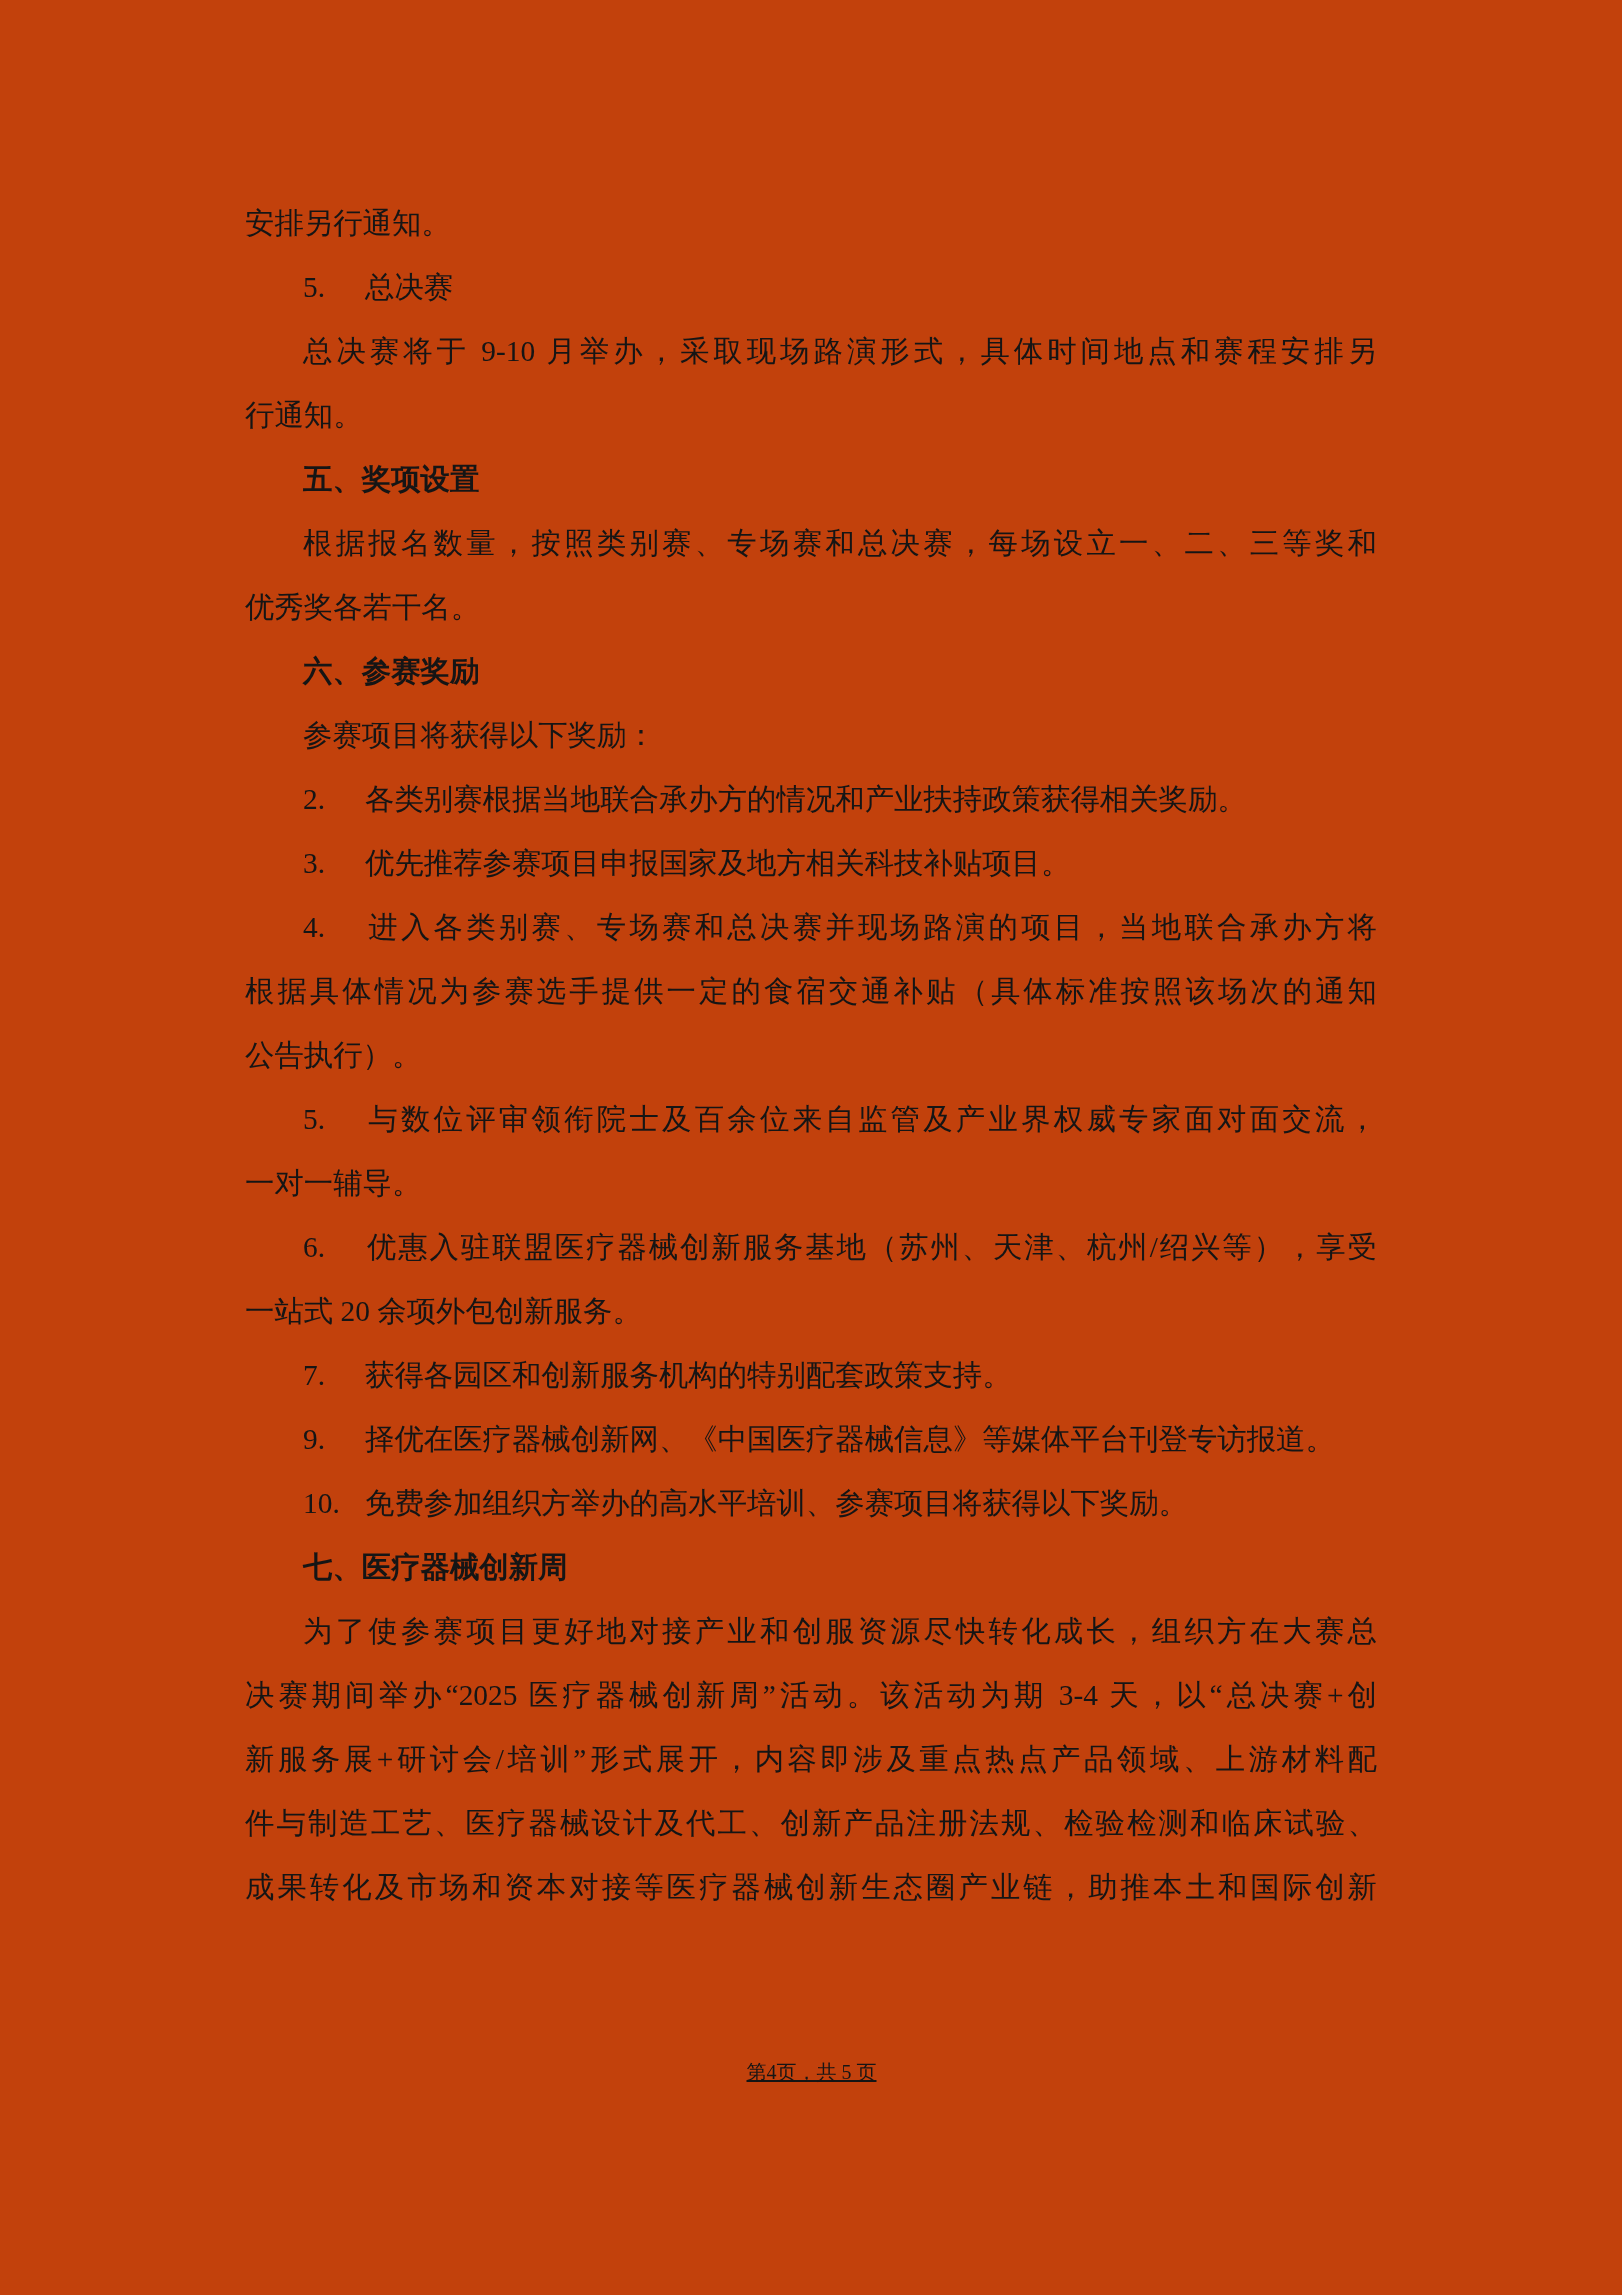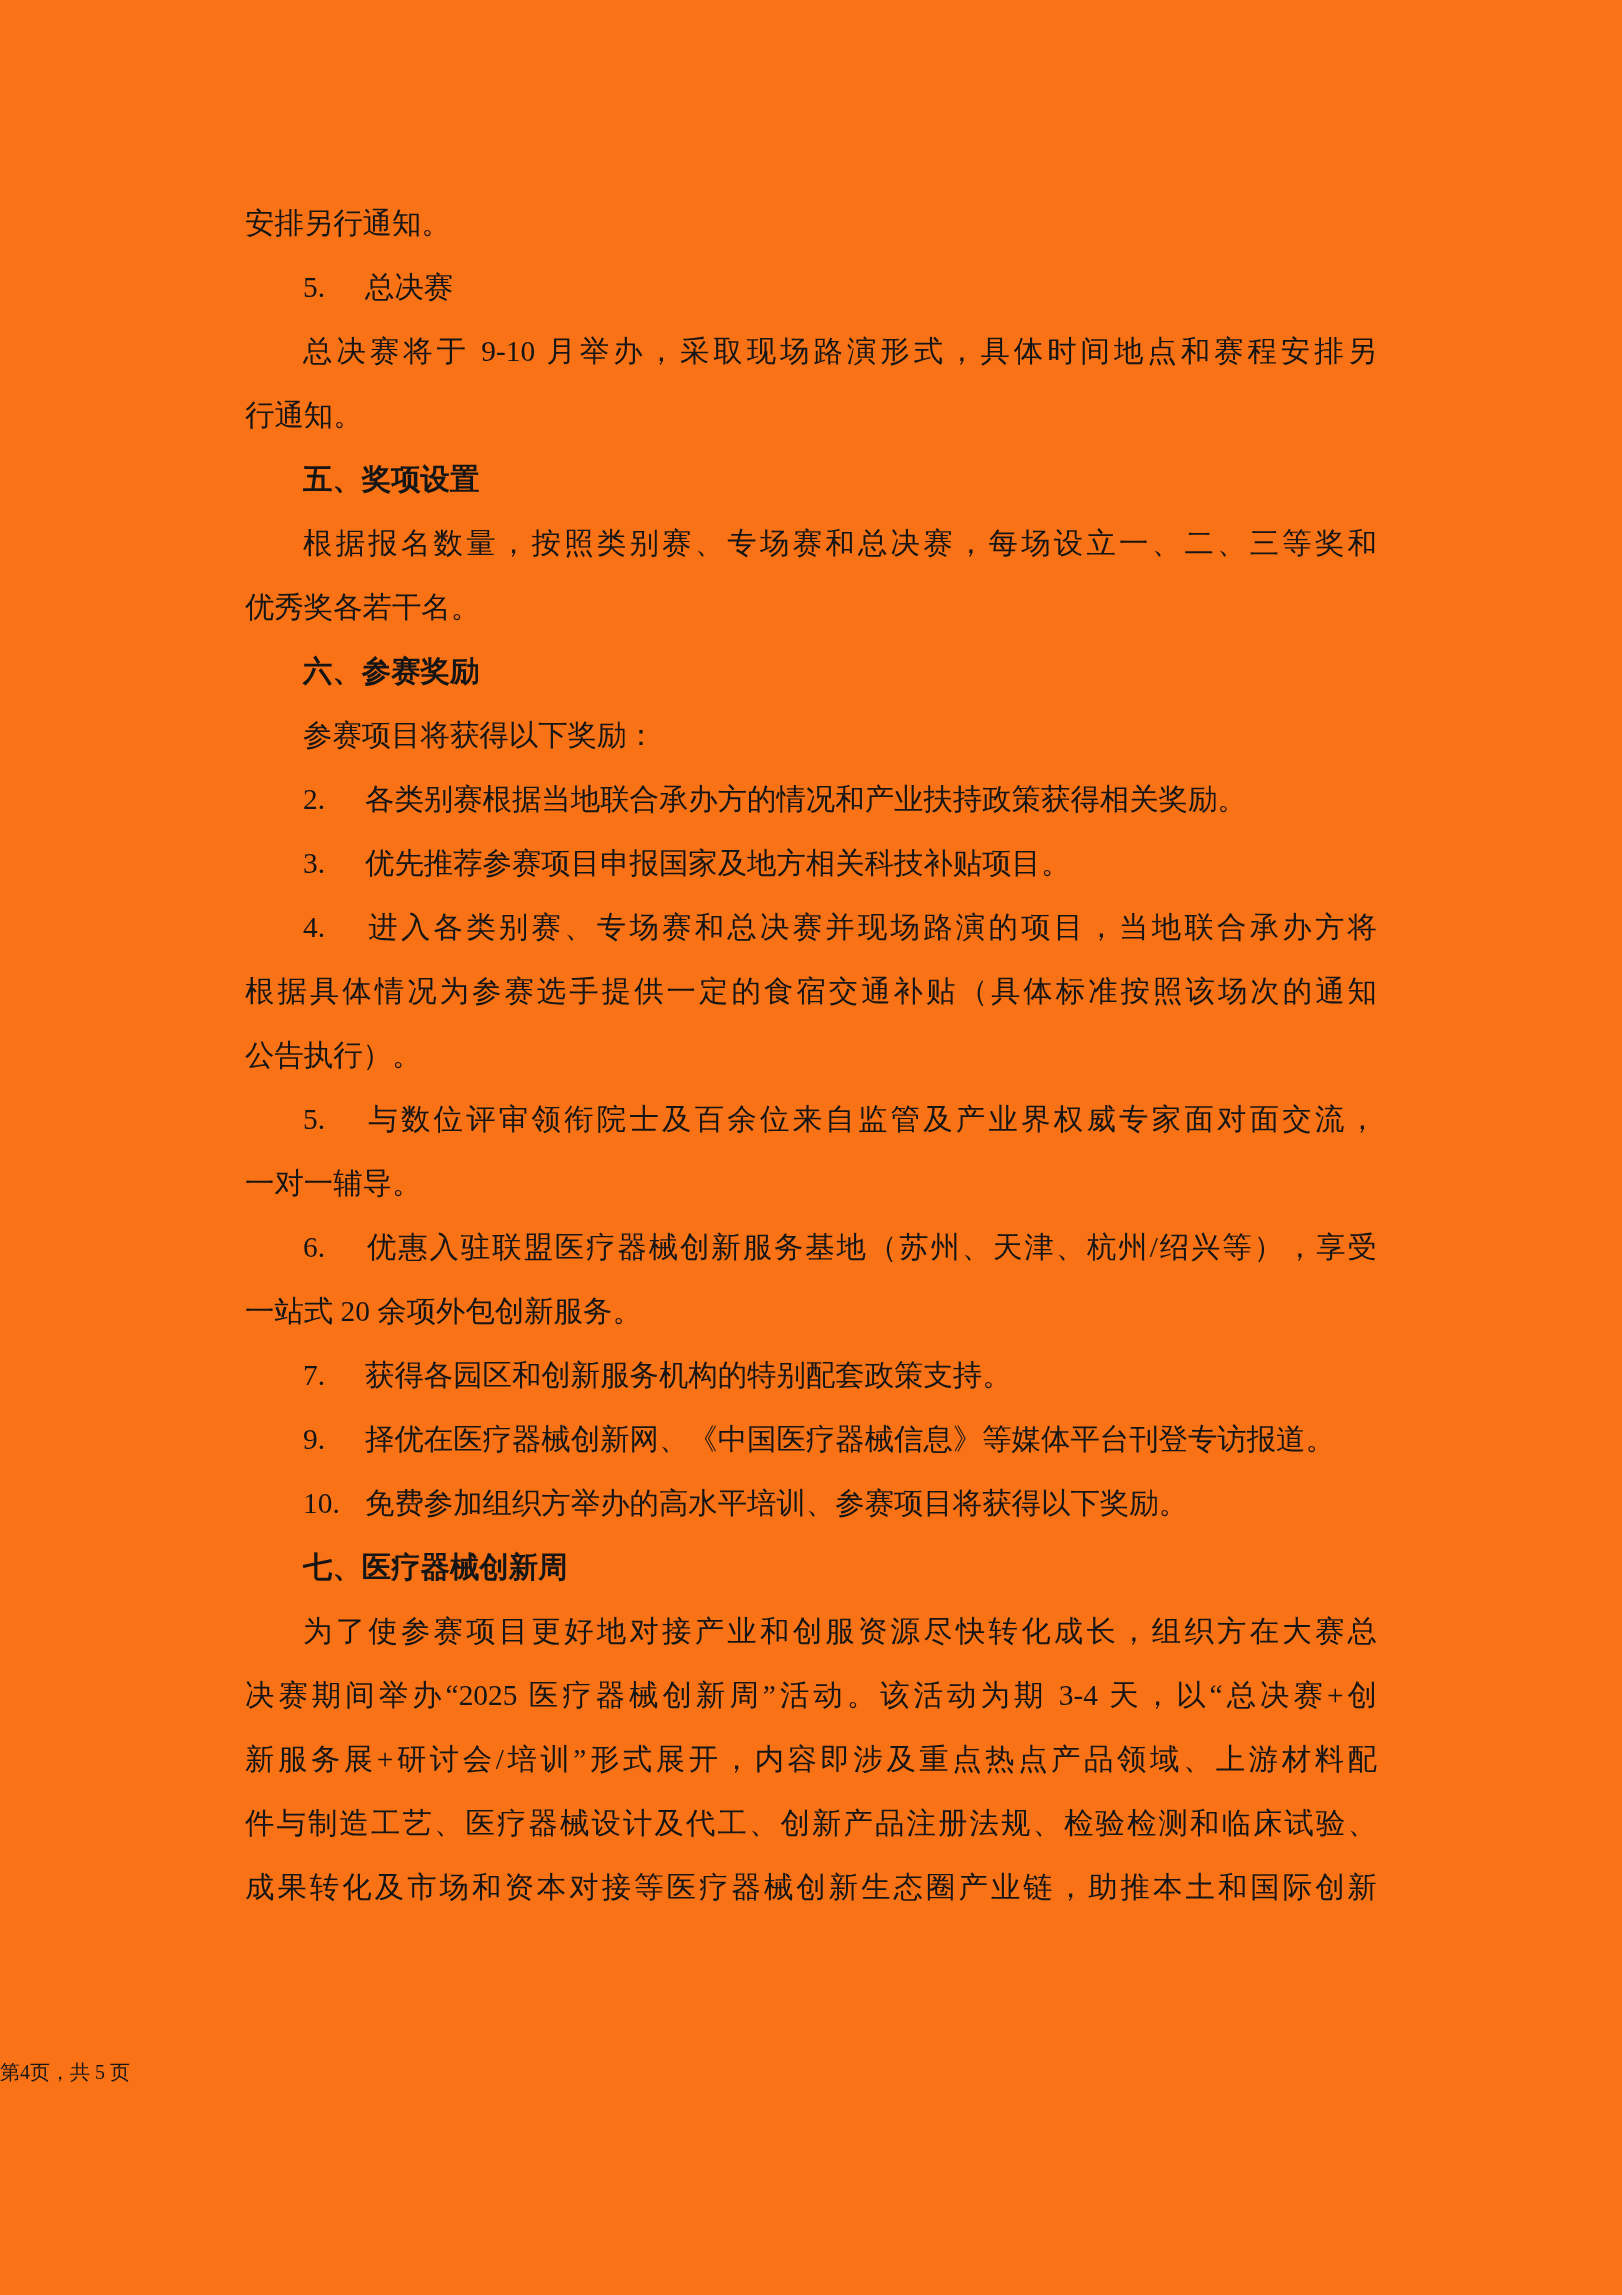--- a/index.html
+++ b/index.html
@@ -1,20 +1,20 @@
 <!DOCTYPE html>
 <html style="font-size:10.5px"><head>
 <meta charset="utf-8">
 <style>
   html,body{margin:0;padding:0;background:#e8e8e8;}
   .page{
     position:relative;
     width:1623px;
     height:2295px;
-    background:#f97316;
+    background:#c2410c;
     font-family:"Liberation Serif","DejaVu Serif",serif;
     color:#151515;
     overflow:hidden;
   }
   .content{
     position:absolute;
     left:245px;
     top:191px;
     width:1132px;
   }
@@ -35,23 +35,25 @@
   }
   .num{
     display:inline-block;
     width:62px;
   }
   .footer{
     position:absolute;
     left:0;
     top:2053px;
     width:100%;
+    text-align:center;
     font-size:20px;
     line-height:39px;
     color:#151515;
+    text-decoration:underline;
   }
 </style>
 </head>
 <body>
 
 <div class="page">
   <div class="content" id="lines-container">
       <div class="line"><span class="txt">安排另行通知。</span></div>
       <div class="line ind-para"><span class="num">5.</span><span class="txt">总决赛</span></div>
       <div class="line ind-para justify"><span class="txt">总决赛将于 9-10 月举办，采取现场路演形式，具体时间地点和赛程安排另</span></div>

